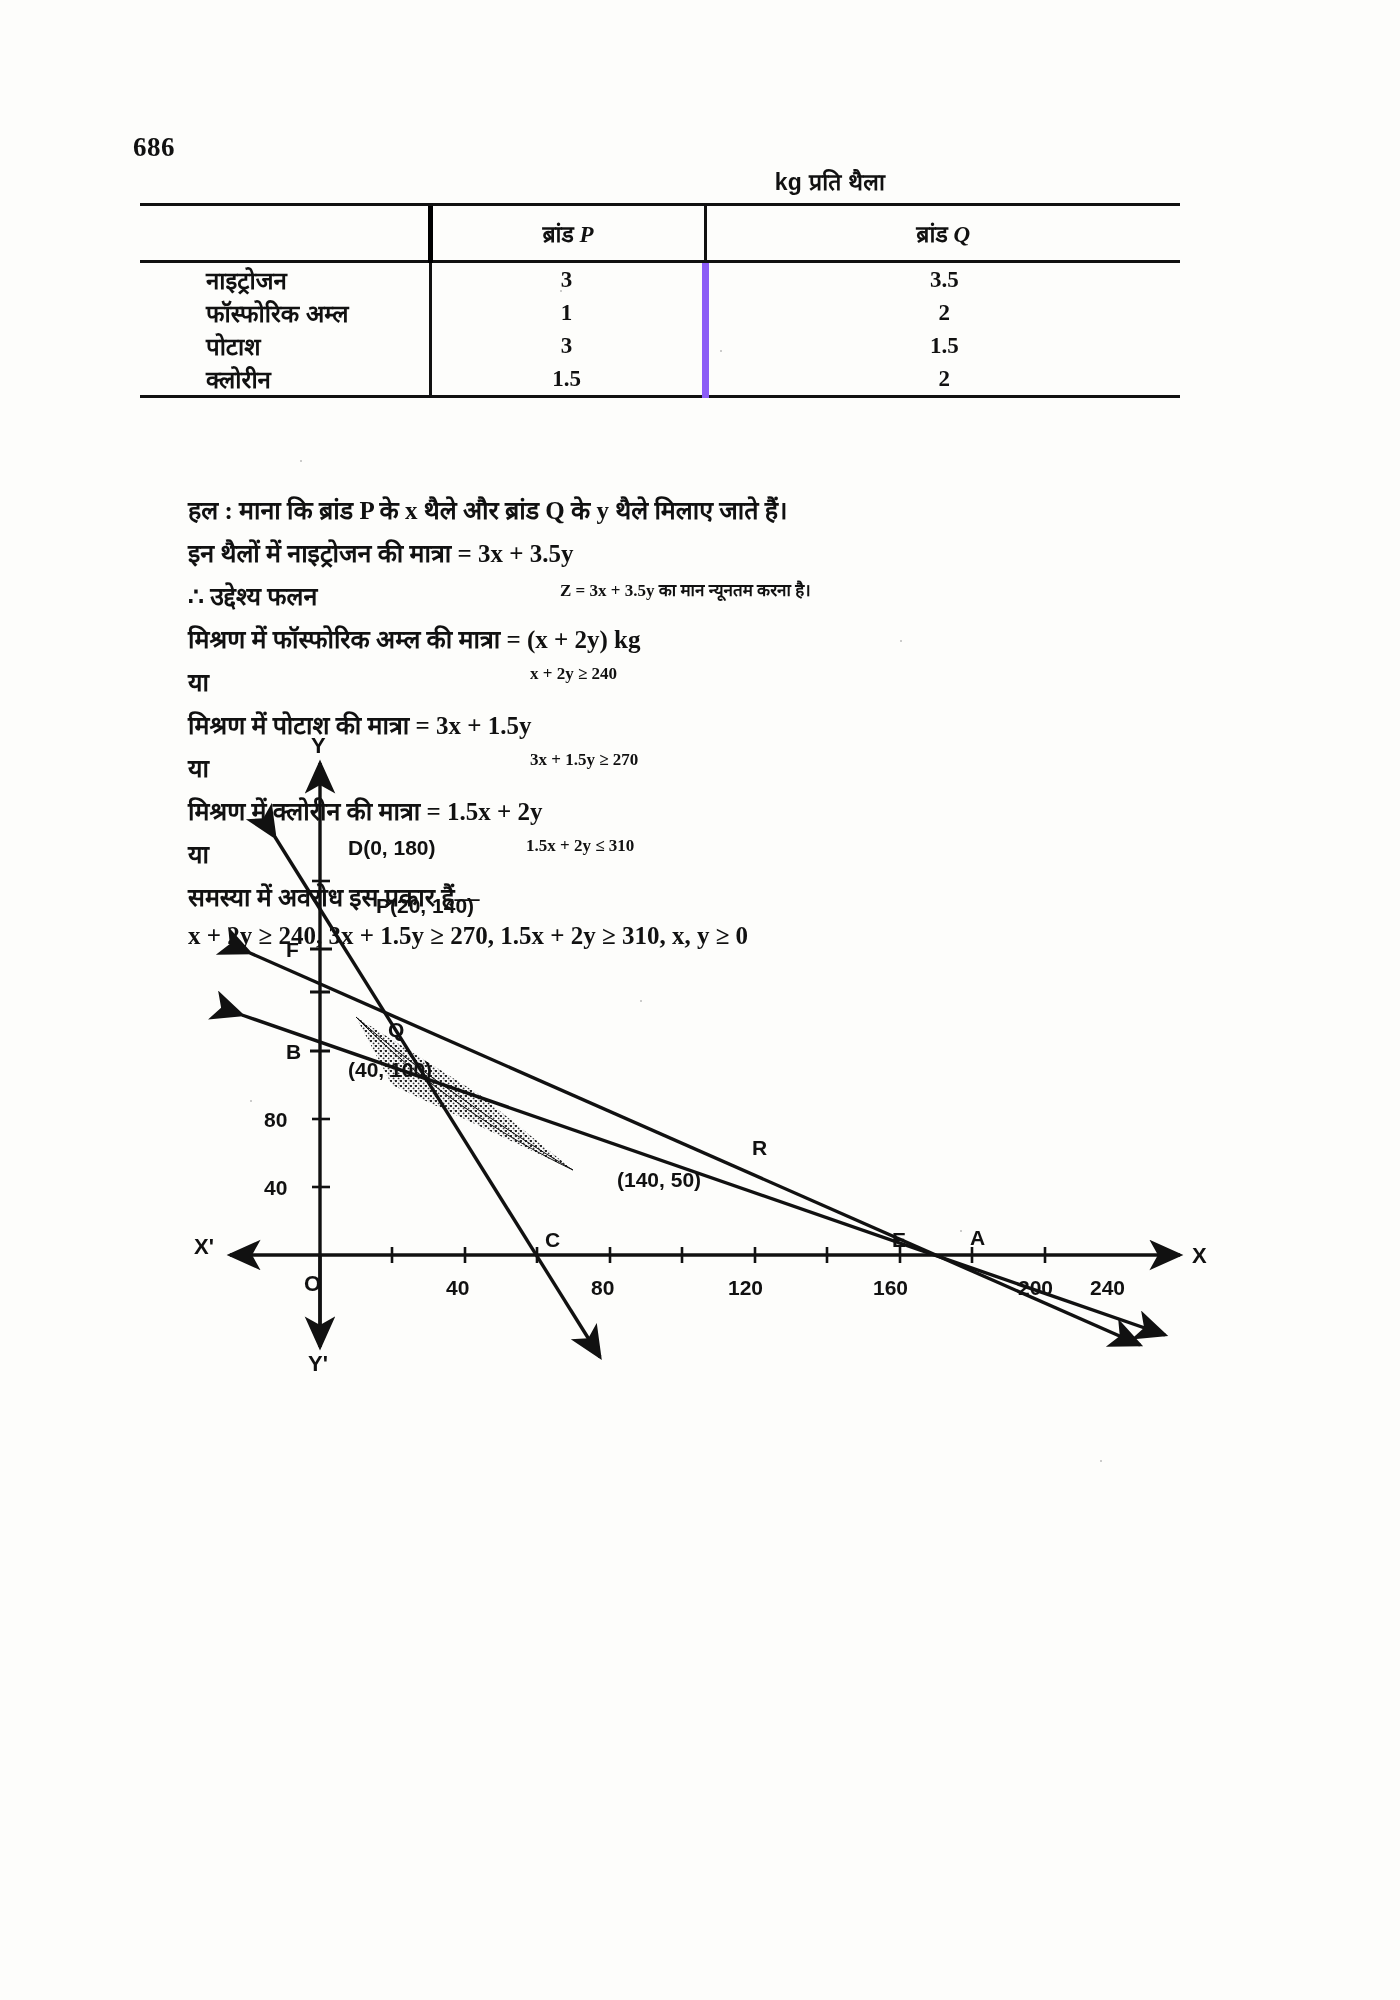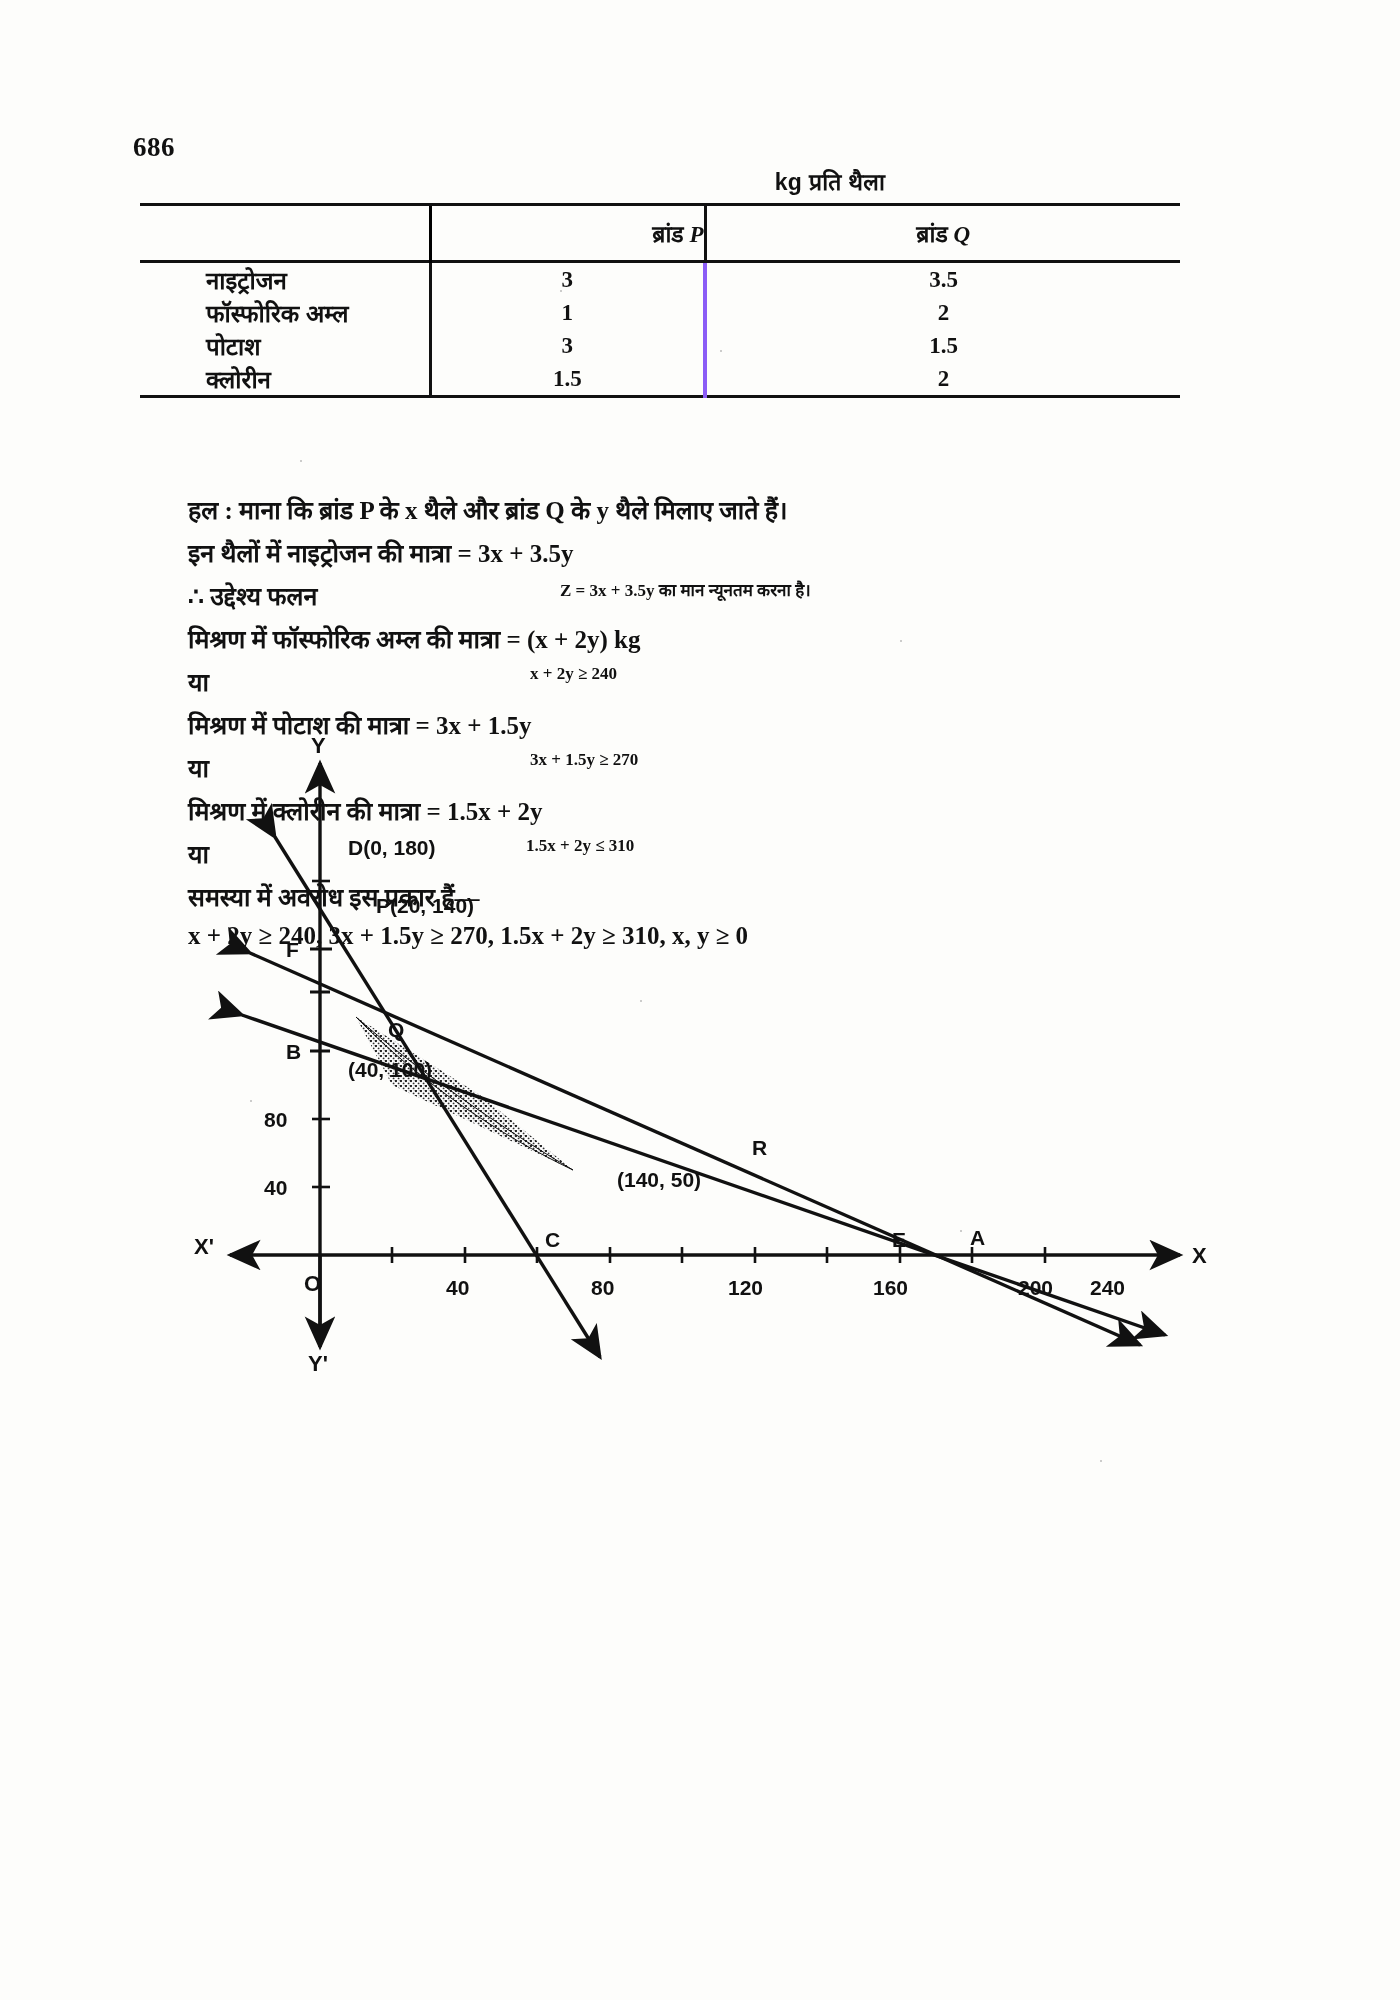--- a/index.html
+++ b/index.html
@@ -39,30 +39,30 @@
   }
   table.tbl th, table.tbl td{
     padding:0;margin:0;
     font-size:23px;
     font-weight:bold;
   }
   .tbl .rule-top td{border-top:3px solid #111;height:0;font-size:0;line-height:0;}
   .tbl .rule-mid td{border-top:3px solid #111;height:0;font-size:0;line-height:0;}
   .tbl .rule-bot td{border-top:3px solid #111;height:0;font-size:0;line-height:0;}
   .tbl .hdr td{height:54px;text-align:center;vertical-align:middle;}
-  .tbl .hdr td.c1{border-left:3px solid #000000;text-align:right;}
+  .tbl .hdr td.c1{border-left:5px solid #000000;}
   .tbl .hdr td.c2{border-left:3px solid #111;}
   .tbl .bodyrow td{height:30px;vertical-align:middle;}
   .tbl .bodyrow td.lbl{
     text-align:left;padding-left:66px;
     font-family:"Liberation Sans", sans-serif;
     font-size:24px;
   }
   .tbl .bodyrow td.v1{border-left:3px solid #111;text-align:center;}
-  .tbl .bodyrow td.v2{border-left:4px solid #8b5cf6;text-align:center;margin-top:42px;}
+  .tbl .bodyrow td.v2{border-left:7px solid #8b5cf6;text-align:center;margin-top:42px;}
   .ital{font-style:italic;}
   .colw1{width:290px;}
   .colw2{width:275px;}
   .colw3{width:345px;}
   .colw4{width:130px;}
   .txtline{position:absolute;left:188px;white-space:nowrap;
     font-family:"Liberation Serif", serif;font-weight:bold;font-size:25px;}
   .eqcol{position:absolute;white-space:nowrap;
     font-family:"Liberation Serif", serif;font-weight:bold;font-size:17px;}
   

